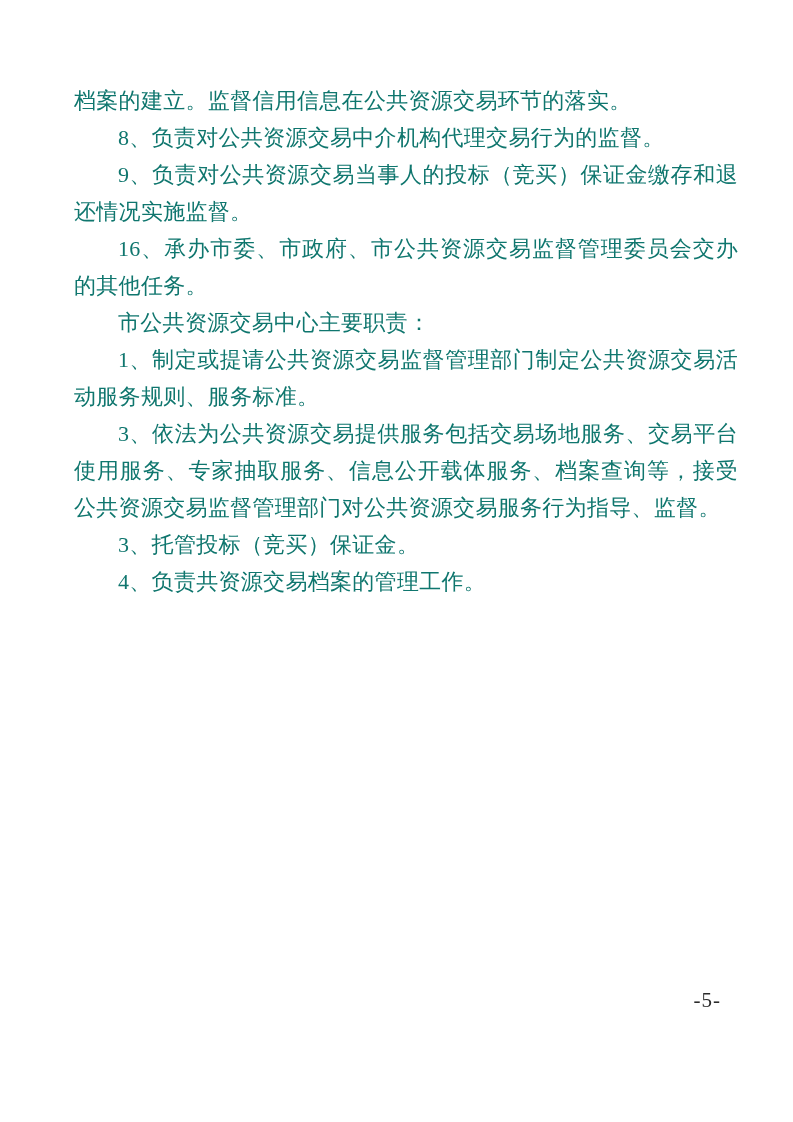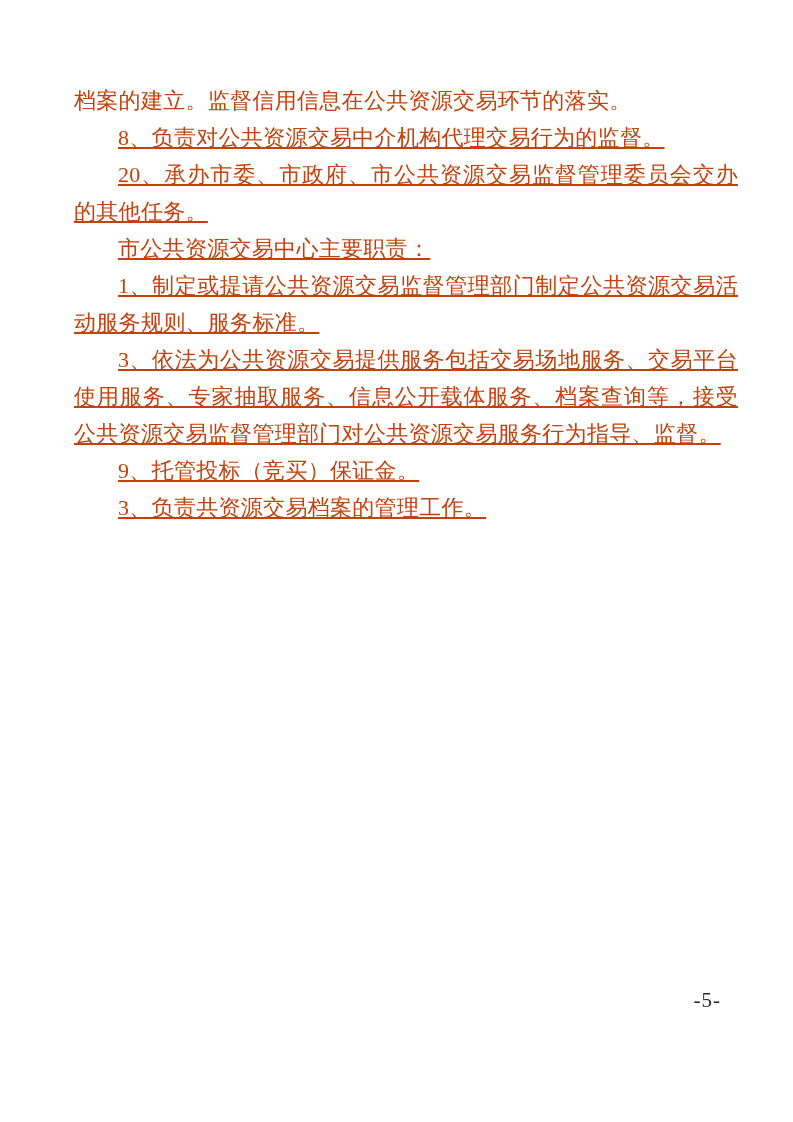--- a/index.html
+++ b/index.html
@@ -23,46 +23,46 @@
     top: 82px;
     width: 664px;
   }
   .para {
     margin: 0;
     padding: 0;
     font-size: 22px;
     line-height: 37px;
     text-align: justify;
     letter-spacing: 0.3px;
-    color: #c2410c;
+    color: #0f766e;
     word-break: break-all;
   }
   .para.indent {
     text-indent: 2em;
-    text-decoration: underline;
   }
   .page-number {
     position: absolute;
     top: 988px;
     right: 72px;
     font-size: 21px;
     line-height: 24px;
     color: #2a2a2a;
     letter-spacing: 1px;
   }
 </style>
 </head>
 <body>
 
 <div class="page">
   <div class="doc-body">
 
   <p class="para">档案的建立。监督信用信息在公共资源交易环节的落实。</p>
       <p class="para indent">8、负责对公共资源交易中介机构代理交易行为的监督。</p>
-      <p class="para indent">20、承办市委、市政府、市公共资源交易监督管理委员会交办的其他任务。</p>
+      <p class="para indent">9、负责对公共资源交易当事人的投标（竞买）保证金缴存和退还情况实施监督。</p>
+      <p class="para indent">16、承办市委、市政府、市公共资源交易监督管理委员会交办的其他任务。</p>
       <p class="para indent">市公共资源交易中心主要职责：</p>
       <p class="para indent">1、制定或提请公共资源交易监督管理部门制定公共资源交易活动服务规则、服务标准。</p>
       <p class="para indent">3、依法为公共资源交易提供服务包括交易场地服务、交易平台使用服务、专家抽取服务、信息公开载体服务、档案查询等，接受公共资源交易监督管理部门对公共资源交易服务行为指导、监督。</p>
-      <p class="para indent">9、托管投标（竞买）保证金。</p>
-      <p class="para indent">3、负责共资源交易档案的管理工作。</p>
+      <p class="para indent">3、托管投标（竞买）保证金。</p>
+      <p class="para indent">4、负责共资源交易档案的管理工作。</p>
     </div>
   <div class="page-number">-5-</div>
 </div>
 
 </body></html>

